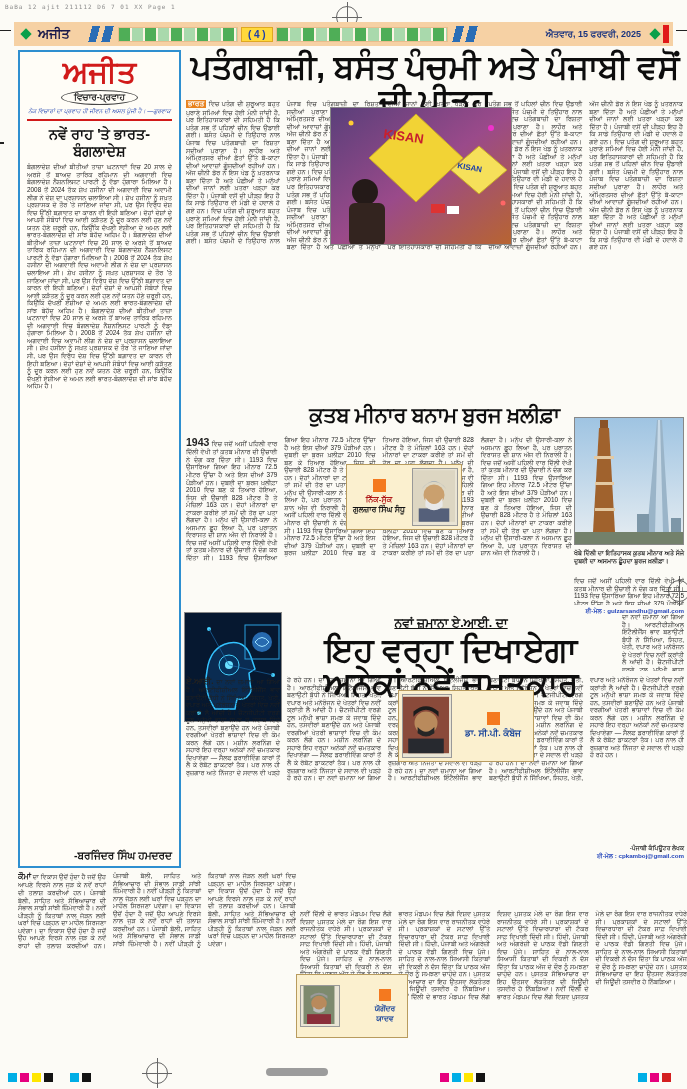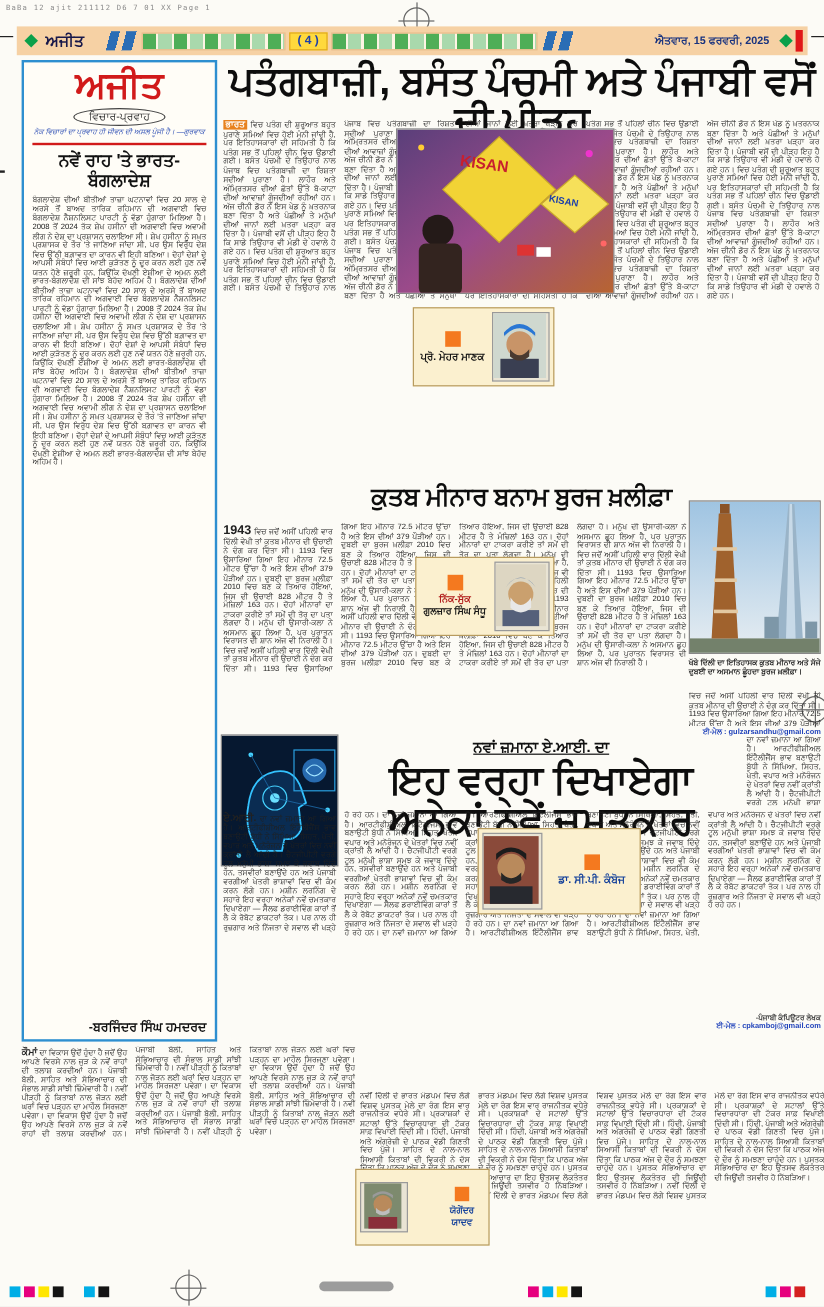--- a/index.html
+++ b/index.html
@@ -25,21 +25,21 @@
   .sqstrip{height:13px;flex:0 0 auto;border:1px solid #e9bd8d;
      background:repeating-linear-gradient(90deg,#4fae57 0 11px,#fdf4e4 11px 13px,#a9d9ac 13px 24px,#fdf4e4 24px 26px);}
   .pgchip{background:#ffd93c;color:#1c3faa;font-weight:bold;font-size:10px;padding:1px 6px;margin:0 3px;border:1px solid #e0a820;}
   .mast-date{font-size:9px;font-weight:bold;color:#18337f;margin:0 6px 0 auto;white-space:nowrap;}
   .redbar{width:6px;height:18px;background:#e01818;flex:0 0 auto;}
 
   
   .edbox{left:18px;top:50px;width:163px;height:818px;border:2px solid #2e8fd0;background:#fffdf7;
          box-sizing:border-box;padding:4px 7px;display:flex;flex-direction:column;}
   .ed-mast{font-size:30px;font-weight:bold;color:#d11a1a;text-align:center;line-height:1.05;}
-  .ed-oval{align-self:center;border:1.5px solid #444;border-radius:50%;padding:1px 12px;font-size:9px;font-weight:normal;color:#222;margin-top:2px;}
+  .ed-oval{align-self:center;border:1.5px solid #444;border-radius:50%;padding:1px 12px;font-size:9px;font-weight:bold;color:#222;margin-top:2px;}
   .ed-tag{font-size:6px;color:#1a3fae;text-align:center;font-style:italic;margin-top:3px;line-height:1.25;}
   .ed-rule{height:2px;background:#d11a1a;margin:4px 0 5px 0;}
   .ed-head{font-size:14.5px;font-weight:bold;text-align:center;color:#111;line-height:1.15;margin-bottom:4px;}
   .bodytxt{font-size:6.4px;line-height:1.18;text-align:justify;color:#212121;}
   .ed-body{flex:1;overflow:hidden;}
   .ed-sign{text-align:right;font-weight:bold;font-size:10.5px;margin-top:4px;color:#111;}
 
   
   .headline{font-weight:bold;color:#0d0d0d;line-height:1.04;letter-spacing:-.3px;}
   .cols{column-gap:7px;overflow:hidden;}
@@ -111,36 +111,20 @@
       <polygon points="85,6 132,50 85,94 38,50" fill="#f2d335" stroke="#c9a82a"></polygon>
       <polygon points="148,38 176,62 148,86 120,62" fill="#f6e05a" stroke="#c9a82a"></polygon>
       <rect x="100" y="96" width="14" height="9" fill="#d33"></rect>
         <rect x="116" y="98" width="12" height="8" fill="#fff"></rect>
       <circle cx="34" cy="84" r="13" fill="#241a18"></circle>
         <rect x="18" y="95" width="36" height="43" rx="6" fill="#33241f"></rect>
       <text x="52" y="30" font-size="13" font-weight="bold" fill="#c81f2e" transform="rotate(8 52 30)">KISAN</text>
       <text x="126" y="60" font-size="8" font-weight="bold" fill="#1c3faa" transform="rotate(10 126 60)">KISAN</text>
     </svg>
   </div>
-  <div class="abs authbox" style="left:344px;top:256px;width:118px;height:66px;">
-    <div style="flex:1;">
-      <div class="osq"></div>
-      <div class="aname" style="font-size:8.5px;color:#111;">ਪ੍ਰੋ. ਮੇਹਰ ਮਾਣਕ</div>
-    </div>
-    <div class="photo" style="width:46px;height:56px;">
-      <svg width="44" height="54" viewBox="0 0 44 54">
-        <rect width="44" height="54" fill="#cfd8cf"></rect>
-        <rect x="6" y="38" width="32" height="16" fill="#3a3f52"></rect>
-        <circle cx="22" cy="26" r="11" fill="#c89468"></circle>
-        <path d="M9 20 Q22 2 35 20 Q30 12 22 12 Q14 12 9 20 Z" fill="#1e5fb4"></path>
-        <path d="M9 19 Q22 6 35 19 L35 16 Q22 2 9 16 Z" fill="#2a77d4"></path>
-        <path d="M14 30 Q22 40 30 30 L30 36 Q22 43 14 36 Z" fill="#4a3a30"></path>
-      </svg>
-    </div>
-  </div>
 
   <div class="abs headline" style="left:292px;top:404px;width:285px;font-size:21px;text-align:center;">ਕੁਤਬ ਮੀਨਾਰ ਬਨਾਮ ਬੁਰਜ ਖ਼ਲੀਫ਼ਾ</div>
   <div class="abs bodytxt cols" style="left:186px;top:436px;width:386px;height:182px;column-count:4;">
     <span class="lead-big">1943</span>
     <span>ਵਿਚ ਜਦੋਂ ਅਸੀਂ ਪਹਿਲੀ ਵਾਰ ਦਿੱਲੀ ਵੇਖੀ ਤਾਂ ਕੁਤਬ ਮੀਨਾਰ ਦੀ ਉਚਾਈ ਨੇ ਦੰਗ ਕਰ ਦਿੱਤਾ ਸੀ। 1193 ਵਿਚ ਉਸਾਰਿਆ ਗਿਆ ਇਹ ਮੀਨਾਰ 72.5 ਮੀਟਰ ਉੱਚਾ ਹੈ ਅਤੇ ਇਸ ਦੀਆਂ 379 ਪੌੜੀਆਂ ਹਨ। ਦੁਬਈ ਦਾ ਬੁਰਜ ਖ਼ਲੀਫ਼ਾ 2010 ਵਿਚ ਬਣ ਕੇ ਤਿਆਰ ਹੋਇਆ, ਜਿਸ ਦੀ ਉਚਾਈ 828 ਮੀਟਰ ਹੈ ਤੇ ਮੰਜ਼ਿਲਾਂ 163 ਹਨ। ਦੋਹਾਂ ਮੀਨਾਰਾਂ ਦਾ ਟਾਕਰਾ ਕਰੀਏ ਤਾਂ ਸਮੇਂ ਦੀ ਤੋਰ ਦਾ ਪਤਾ ਲੱਗਦਾ ਹੈ। ਮਨੁੱਖ ਦੀ ਉਸਾਰੀ-ਕਲਾ ਨੇ ਅਸਮਾਨ ਛੂਹ ਲਿਆ ਹੈ, ਪਰ ਪੁਰਾਤਨ ਵਿਰਾਸਤ ਦੀ ਸ਼ਾਨ ਅੱਜ ਵੀ ਨਿਰਾਲੀ ਹੈ। ਵਿਚ ਜਦੋਂ ਅਸੀਂ ਪਹਿਲੀ ਵਾਰ ਦਿੱਲੀ ਵੇਖੀ ਤਾਂ ਕੁਤਬ ਮੀਨਾਰ ਦੀ ਉਚਾਈ ਨੇ ਦੰਗ ਕਰ ਦਿੱਤਾ ਸੀ। 1193 ਵਿਚ ਉਸਾਰਿਆ ਗਿਆ ਇਹ ਮੀਨਾਰ 72.5 ਮੀਟਰ ਉੱਚਾ ਹੈ ਅਤੇ ਇਸ ਦੀਆਂ 379 ਪੌੜੀਆਂ ਹਨ। ਦੁਬਈ ਦਾ ਬੁਰਜ ਖ਼ਲੀਫ਼ਾ 2010 ਵਿਚ ਬਣ ਕੇ ਤਿਆਰ ਹੋਇਆ, ਜਿਸ ਦੀ ਉਚਾਈ 828 ਮੀਟਰ ਹੈ ਤੇ ਮੰਜ਼ਿਲਾਂ 163 ਹਨ। ਦੋਹਾਂ ਮੀਨਾਰਾਂ ਦਾ ਟਾਕਰਾ ਕਰੀਏ ਤਾਂ ਸਮੇਂ ਦੀ ਤੋਰ ਦਾ ਪਤਾ ਲੱਗਦਾ ਹੈ। ਮਨੁੱਖ ਦੀ ਉਸਾਰੀ-ਕਲਾ ਨੇ ਅਸਮਾਨ ਛੂਹ ਲਿਆ ਹੈ, ਪਰ ਪੁਰਾਤਨ ਵਿਰਾਸਤ ਦੀ ਸ਼ਾਨ ਅੱਜ ਵੀ ਨਿਰਾਲੀ ਹੈ। ਵਿਚ ਜਦੋਂ ਅਸੀਂ ਪਹਿਲੀ ਵਾਰ ਦਿੱਲੀ ਵੇਖੀ ਤਾਂ ਕੁਤਬ ਮੀਨਾਰ ਦੀ ਉਚਾਈ ਨੇ ਦੰਗ ਕਰ ਦਿੱਤਾ ਸੀ। 1193 ਵਿਚ ਉਸਾਰਿਆ ਗਿਆ ਇਹ ਮੀਨਾਰ 72.5 ਮੀਟਰ ਉੱਚਾ ਹੈ ਅਤੇ ਇਸ ਦੀਆਂ 379 ਪੌੜੀਆਂ ਹਨ। ਦੁਬਈ ਦਾ ਬੁਰਜ ਖ਼ਲੀਫ਼ਾ 2010 ਵਿਚ ਬਣ ਕੇ ਤਿਆਰ ਹੋਇਆ, ਜਿਸ ਦੀ ਉਚਾਈ 828 ਮੀਟਰ ਹੈ ਤੇ ਮੰਜ਼ਿਲਾਂ 163 ਹਨ। ਦੋਹਾਂ ਮੀਨਾਰਾਂ ਦਾ ਟਾਕਰਾ ਕਰੀਏ ਤਾਂ ਸਮੇਂ ਦੀ ਤੋਰ ਦਾ ਪਤਾ ਲੱਗਦਾ ਹੈ। ਮਨੁੱਖ ਦੀ ਉਸਾਰੀ-ਕਲਾ ਨੇ ਅਸਮਾਨ ਛੂਹ ਲਿਆ ਹੈ, ਪਰ ਪੁਰਾਤਨ ਵਿਰਾਸਤ ਦੀ ਸ਼ਾਨ ਅੱਜ ਵੀ ਨਿਰਾਲੀ ਹੈ। ਵਿਚ ਜਦੋਂ ਅਸੀਂ ਪਹਿਲੀ ਵਾਰ ਦਿੱਲੀ ਵੇਖੀ ਤਾਂ ਕੁਤਬ ਮੀਨਾਰ ਦੀ ਉਚਾਈ ਨੇ ਦੰਗ ਕਰ ਦਿੱਤਾ ਸੀ। 1193 ਵਿਚ ਉਸਾਰਿਆ ਗਿਆ ਇਹ ਮੀਨਾਰ 72.5 ਮੀਟਰ ਉੱਚਾ ਹੈ ਅਤੇ ਇਸ ਦੀਆਂ 379 ਪੌੜੀਆਂ ਹਨ। ਦੁਬਈ ਦਾ ਬੁਰਜ ਖ਼ਲੀਫ਼ਾ 2010 ਵਿਚ ਬਣ ਕੇ ਤਿਆਰ ਹੋਇਆ, ਜਿਸ ਦੀ ਉਚਾਈ 828 ਮੀਟਰ ਹੈ ਤੇ ਮੰਜ਼ਿਲਾਂ 163 ਹਨ। ਦੋਹਾਂ ਮੀਨਾਰਾਂ ਦਾ ਟਾਕਰਾ ਕਰੀਏ ਤਾਂ ਸਮੇਂ ਦੀ ਤੋਰ ਦਾ ਪਤਾ ਲੱਗਦਾ ਹੈ। ਮਨੁੱਖ ਦੀ ਉਸਾਰੀ-ਕਲਾ ਨੇ ਅਸਮਾਨ ਛੂਹ ਲਿਆ ਹੈ, ਪਰ ਪੁਰਾਤਨ ਵਿਰਾਸਤ ਦੀ ਸ਼ਾਨ ਅੱਜ ਵੀ ਨਿਰਾਲੀ ਹੈ। ਵਿਚ ਜਦੋਂ ਅਸੀਂ ਪਹਿਲੀ ਵਾਰ ਦਿੱਲੀ ਵੇਖੀ ਤਾਂ ਕੁਤਬ ਮੀਨਾਰ ਦੀ ਉਚਾਈ ਨੇ ਦੰਗ ਕਰ ਦਿੱਤਾ ਸੀ। 1193 ਵਿਚ ਉਸਾਰਿਆ ਗਿਆ ਇਹ ਮੀਨਾਰ 72.5 ਮੀਟਰ ਉੱਚਾ ਹੈ ਅਤੇ ਇਸ ਦੀਆਂ 379 ਪੌੜੀਆਂ ਹਨ। ਦੁਬਈ ਦਾ ਬੁਰਜ ਖ਼ਲੀਫ਼ਾ 2010 ਵਿਚ ਬਣ ਕੇ ਤਿਆਰ ਹੋਇਆ, ਜਿਸ ਦੀ ਉਚਾਈ 828 ਮੀਟਰ ਹੈ ਤੇ ਮੰਜ਼ਿਲਾਂ 163 ਹਨ। ਦੋਹਾਂ ਮੀਨਾਰਾਂ ਦਾ ਟਾਕਰਾ ਕਰੀਏ ਤਾਂ ਸਮੇਂ ਦੀ ਤੋਰ ਦਾ ਪਤਾ ਲੱਗਦਾ ਹੈ। ਮਨੁੱਖ ਦੀ ਉਸਾਰੀ-ਕਲਾ ਨੇ ਅਸਮਾਨ ਛੂਹ ਲਿਆ ਹੈ, ਪਰ ਪੁਰਾਤਨ ਵਿਰਾਸਤ ਦੀ ਸ਼ਾਨ ਅੱਜ ਵੀ ਨਿਰਾਲੀ ਹੈ।</span>
   </div>
   <div class="abs authbox" style="left:346px;top:464px;width:116px;height:66px;">
     <div style="flex:1;">
       <div class="osq"></div>
       <div class="aname" style="font-size:8px;color:#b01818;">ਨਿੱਕ-ਸੁੱਕ</div>

